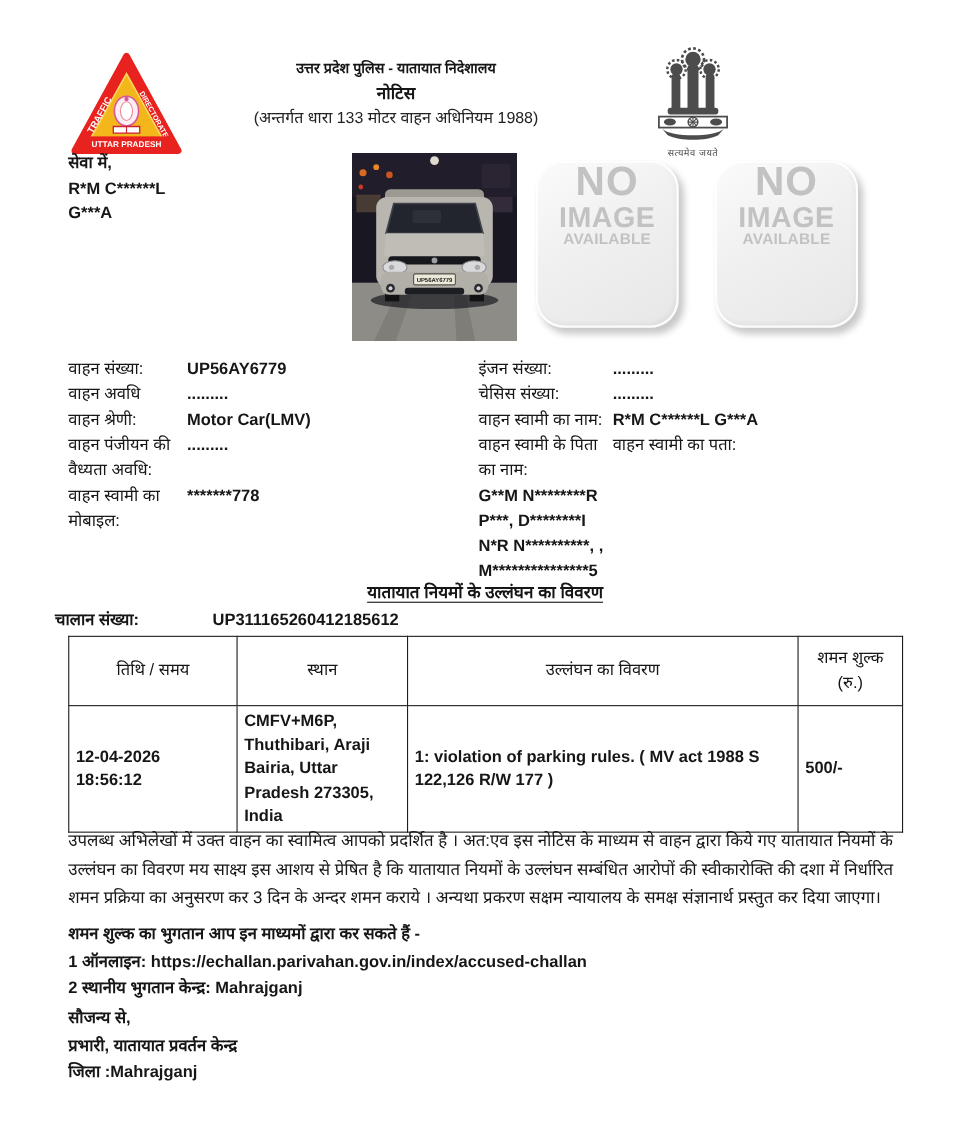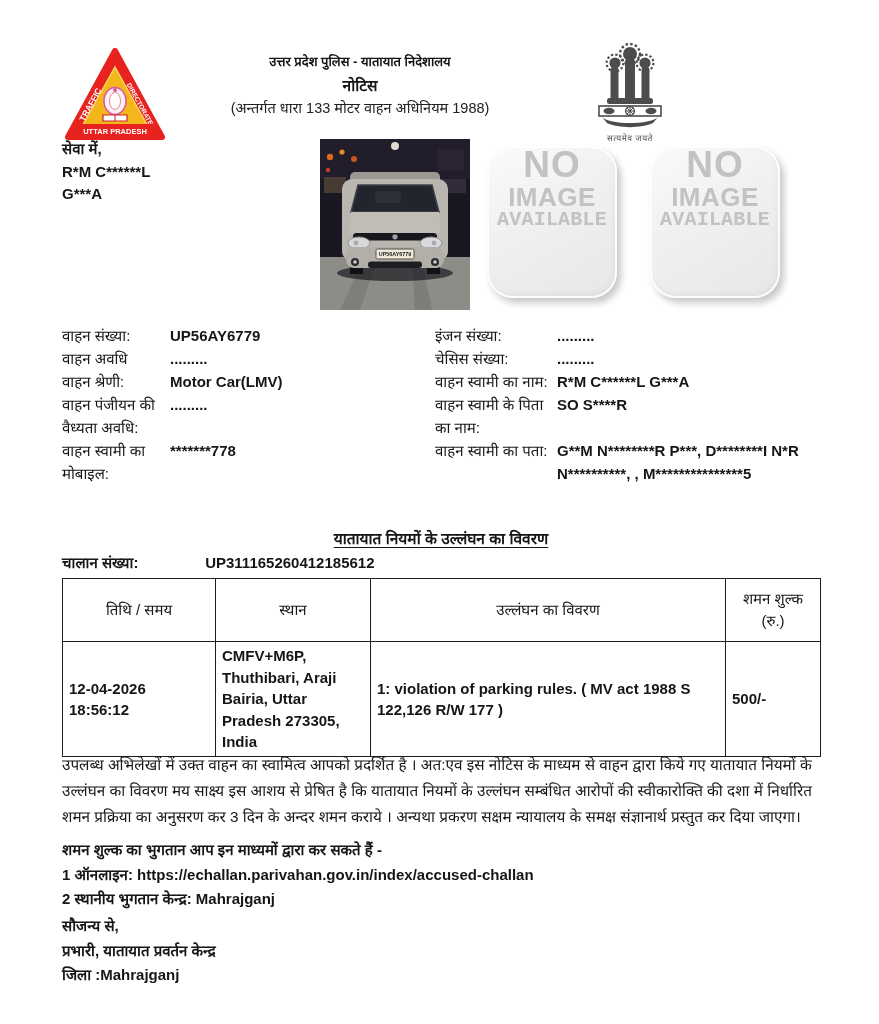--- a/index.html
+++ b/index.html
@@ -22,31 +22,31 @@
   .no-image{
     position:absolute;top:146px;width:130px;height:152px;border-radius:26px;
     background:linear-gradient(150deg,#fbfbfb 0%,#f0f0f0 45%,#e7e7e7 100%);
     box-shadow:4px 5px 7px rgba(0,0,0,.22), inset 0 0 0 2px rgba(255,255,255,.9), inset -2px -3px 6px rgba(0,0,0,.06);
     display:flex;flex-direction:column;align-items:center;justify-content:flex-start;
     color:#c2c2c2;font-weight:800;line-height:1.02;user-select:none;
   }
   .ni1{left:487px;} .ni2{left:650px;}
   .ni-no{font-size:37px;letter-spacing:1px;}
   .ni-image{font-size:26px;letter-spacing:.5px;}
-  .ni-available{font-size:20px;letter-spacing:.2px;font-family:Liberation Mono, monospace;}
+  .ni-available{font-size:14px;letter-spacing:.2px;}
   
   .details{font-size:15px;line-height:23px;display:grid;align-items:start;}
   .details-left{position:absolute;left:62px;top:324px;width:366px;grid-template-columns:108px 1fr;}
   .details-right{position:absolute;left:435px;top:324px;width:396px;grid-template-columns:122px 1fr;}
   .dl{font-weight:500;padding-right:2px;}
   .dv{font-weight:700;}
   
   .violation-heading{position:absolute;top:527px;left:62px;width:758px;text-align:center;
     font-size:15.5px;font-weight:700;text-decoration:underline;text-underline-offset:3px;}
-  .challan-row{position:absolute;top:552px;left:62px;font-size:15px;font-weight:700;}
+  .challan-row{position:absolute;top:552px;left:50px;font-size:15px;font-weight:700;}
   .challan-label{display:inline-block;width:139px;}
   table.challan{position:absolute;top:578px;left:62px;width:630px;border-collapse:collapse;
     table-layout:fixed;font-size:15px;}
   table.challan th,table.challan td{border:1.6px solid #1d1d1d;}
   table.challan th{font-weight:500;text-align:center;height:58px;padding:2px 4px;line-height:22px;}
   table.challan td{font-weight:700;vertical-align:middle;padding:3px 6px;height:108px;line-height:21.5px;}
   
   .notice-para{position:absolute;top:752px;left:62px;width:760px;font-size:15.3px;
     font-weight:500;line-height:25.8px;}
   .payment{position:absolute;top:838px;left:62px;font-size:15px;line-height:24.5px;}
@@ -181,21 +181,20 @@
   </div>
 
   <div class="details details-right">
     <div class="dl">इंजन संख्या:</div>
     <div class="dv">.........</div>
     <div class="dl">चेसिस संख्या:</div>
     <div class="dv">.........</div>
     <div class="dl">वाहन स्वामी का नाम:</div>
     <div class="dv">R*M C******L G***A</div>
     <div class="dl">वाहन स्वामी के पिता का नाम:</div>
-    <div class="dv">SO S****R</div>
     <div class="dl">वाहन स्वामी का पता:</div>
     <div class="dv">G**M N********R P***, D********I N*R N**********, , M***************5</div>
   </div>
 
   <div class="violation-heading">यातायात नियमों के उल्लंघन का विवरण</div>
 
   <div class="challan-row">
     <span class="challan-label">चालान संख्या:</span>
     <span>UP311165260412185612</span>
   </div>

